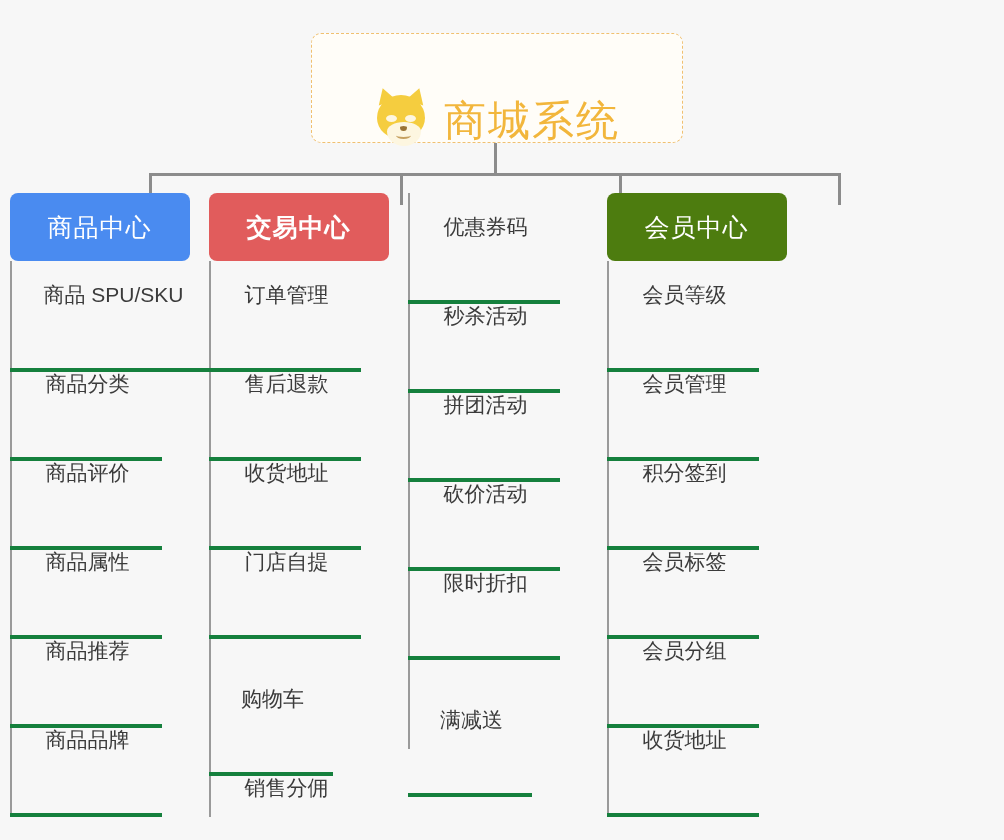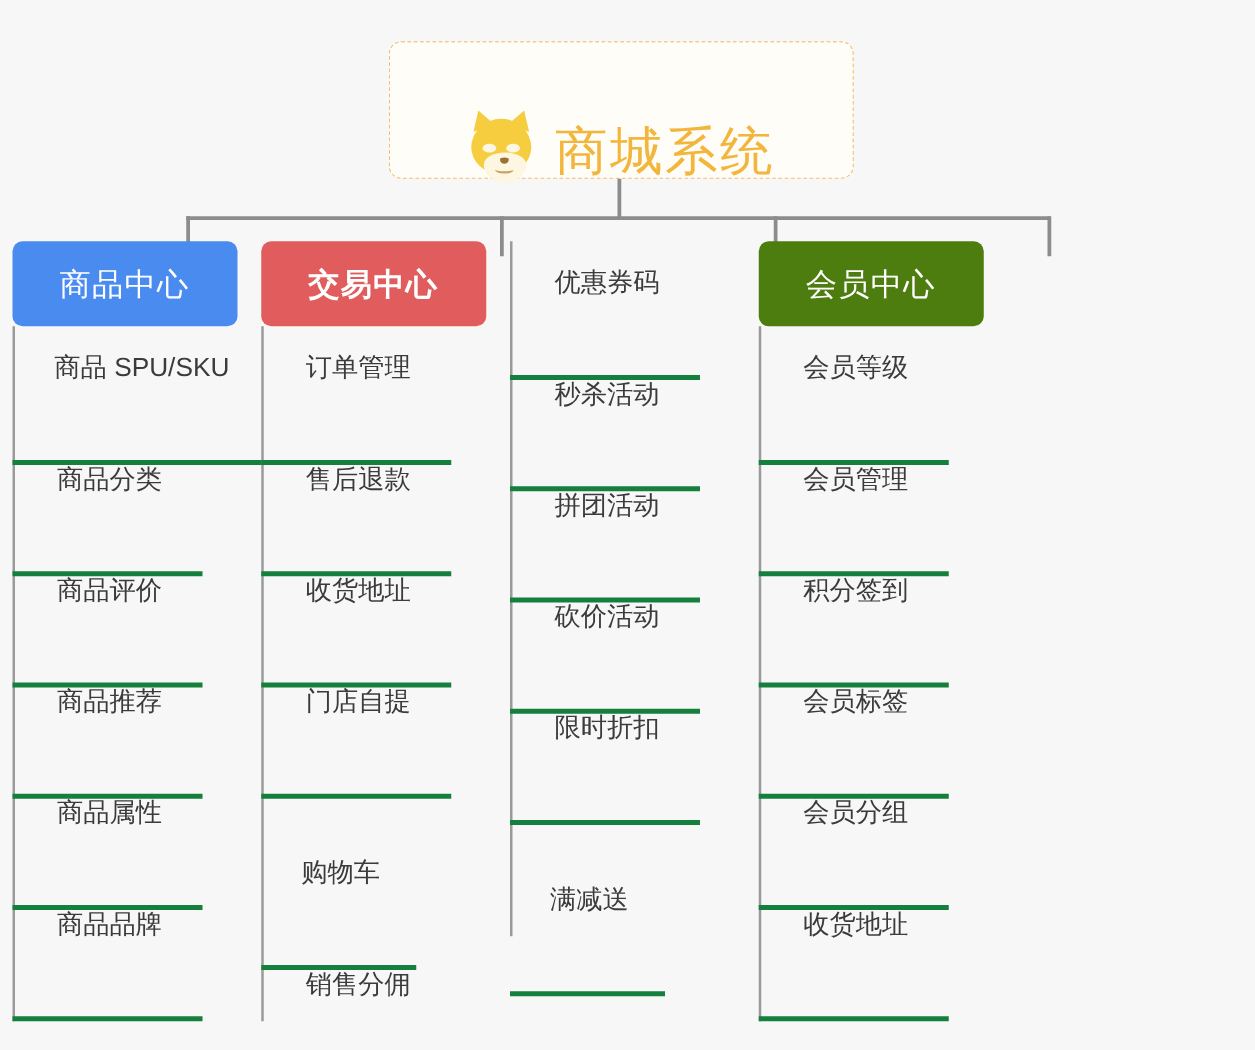--- a/index.html
+++ b/index.html
@@ -219,24 +219,24 @@
         <div class="leaf w-wide">
             <span class="leaf-label">商品 SPU/SKU</span>
           </div>
         <div class="leaf w-norm">
             <span class="leaf-label">商品分类</span>
           </div>
         <div class="leaf w-norm">
             <span class="leaf-label">商品评价</span>
           </div>
         <div class="leaf w-norm">
+            <span class="leaf-label">商品属性</span>
+          </div>
+        <div class="leaf w-norm">
             <span class="leaf-label">商品推荐</span>
-          </div>
-        <div class="leaf w-norm">
-            <span class="leaf-label">商品属性</span>
           </div>
         <div class="leaf w-norm">
             <span class="leaf-label">商品品牌</span>
           </div>
       </div>
     </div>
 
     <div class="column">
       <div class="cat-box" style="background: rgb(225, 92, 92); font-weight: bold;">
         <span>交易中心</span>

